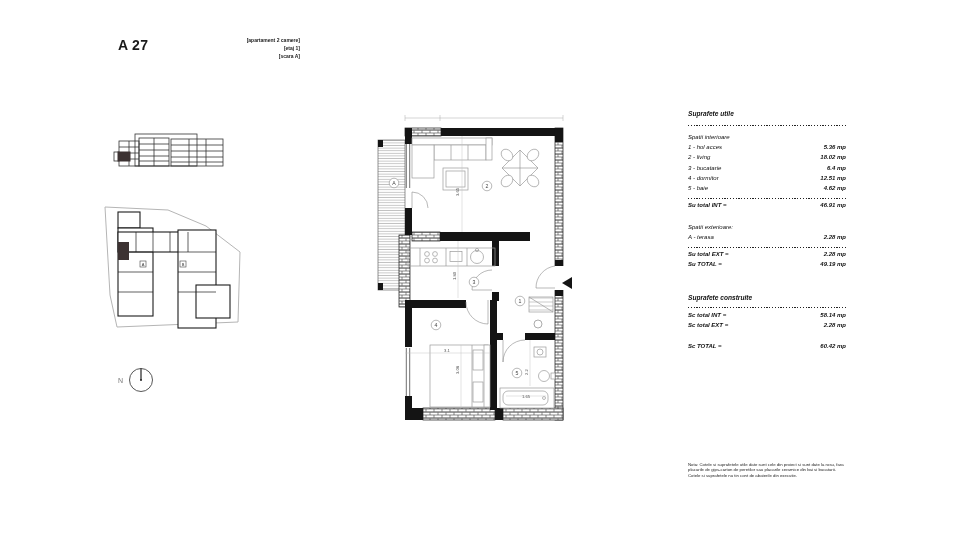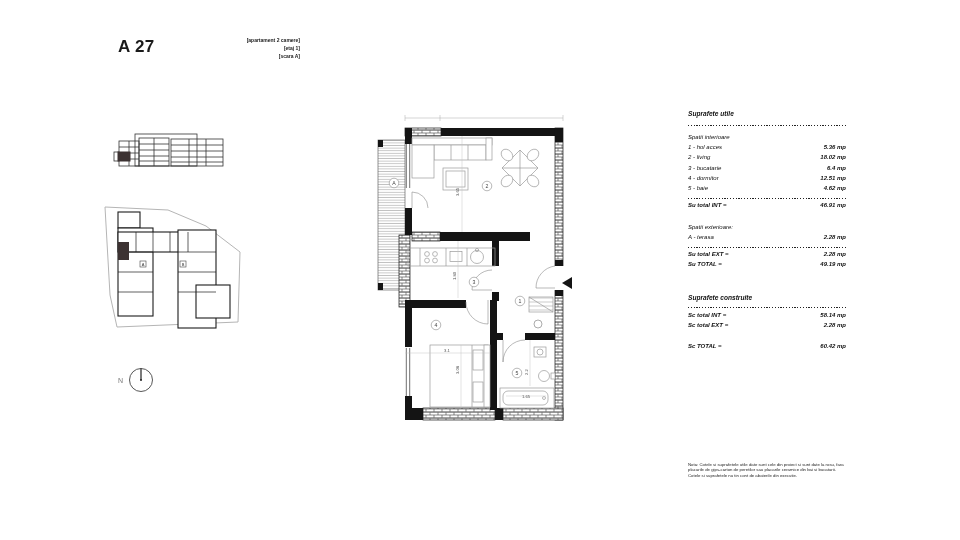--- a/index.html
+++ b/index.html
@@ -4,21 +4,21 @@
 <style>
   html,body{margin:0;padding:0;}
   body{
     width:960px;height:540px;position:relative;overflow:hidden;
     background:#ffffff;
     font-family:"Liberation Sans", sans-serif;
     color:#111;
   }
   .abs{position:absolute;}
   
-  .unit-code{left:118px;top:37px;font-size:17px;font-weight:bold;letter-spacing:.3px;color:#1a1a1a;}
+  .unit-code{left:118px;top:37px;font-size:14px;font-weight:bold;letter-spacing:.3px;color:#1a1a1a;}
   .tags{left:190px;top:37px;width:110px;text-align:right;font-size:5px;font-weight:bold;line-height:7.8px;color:#1a1a1a;}
   
   .panel{left:688px;top:110px;width:158px;font-style:italic;color:#101010;}
   .t-title{font-size:6.6px;font-weight:bold;margin:0 0 8px 0;}
   .dash{height:1px;background-image:repeating-linear-gradient(90deg,#222 0 1.2px,transparent 1.2px 2.8px);}
   .t-sub{font-size:6px;margin:8px 0 2px 0;}
   .row{display:flex;justify-content:space-between;font-size:6px;line-height:10.3px;}
   .row .val{font-weight:bold;}
   .trow{display:flex;justify-content:space-between;font-size:6px;font-weight:bold;line-height:10.3px;}
   .note{left:688px;top:462px;width:160px;font-size:4.3px;line-height:5.4px;color:#222;}

